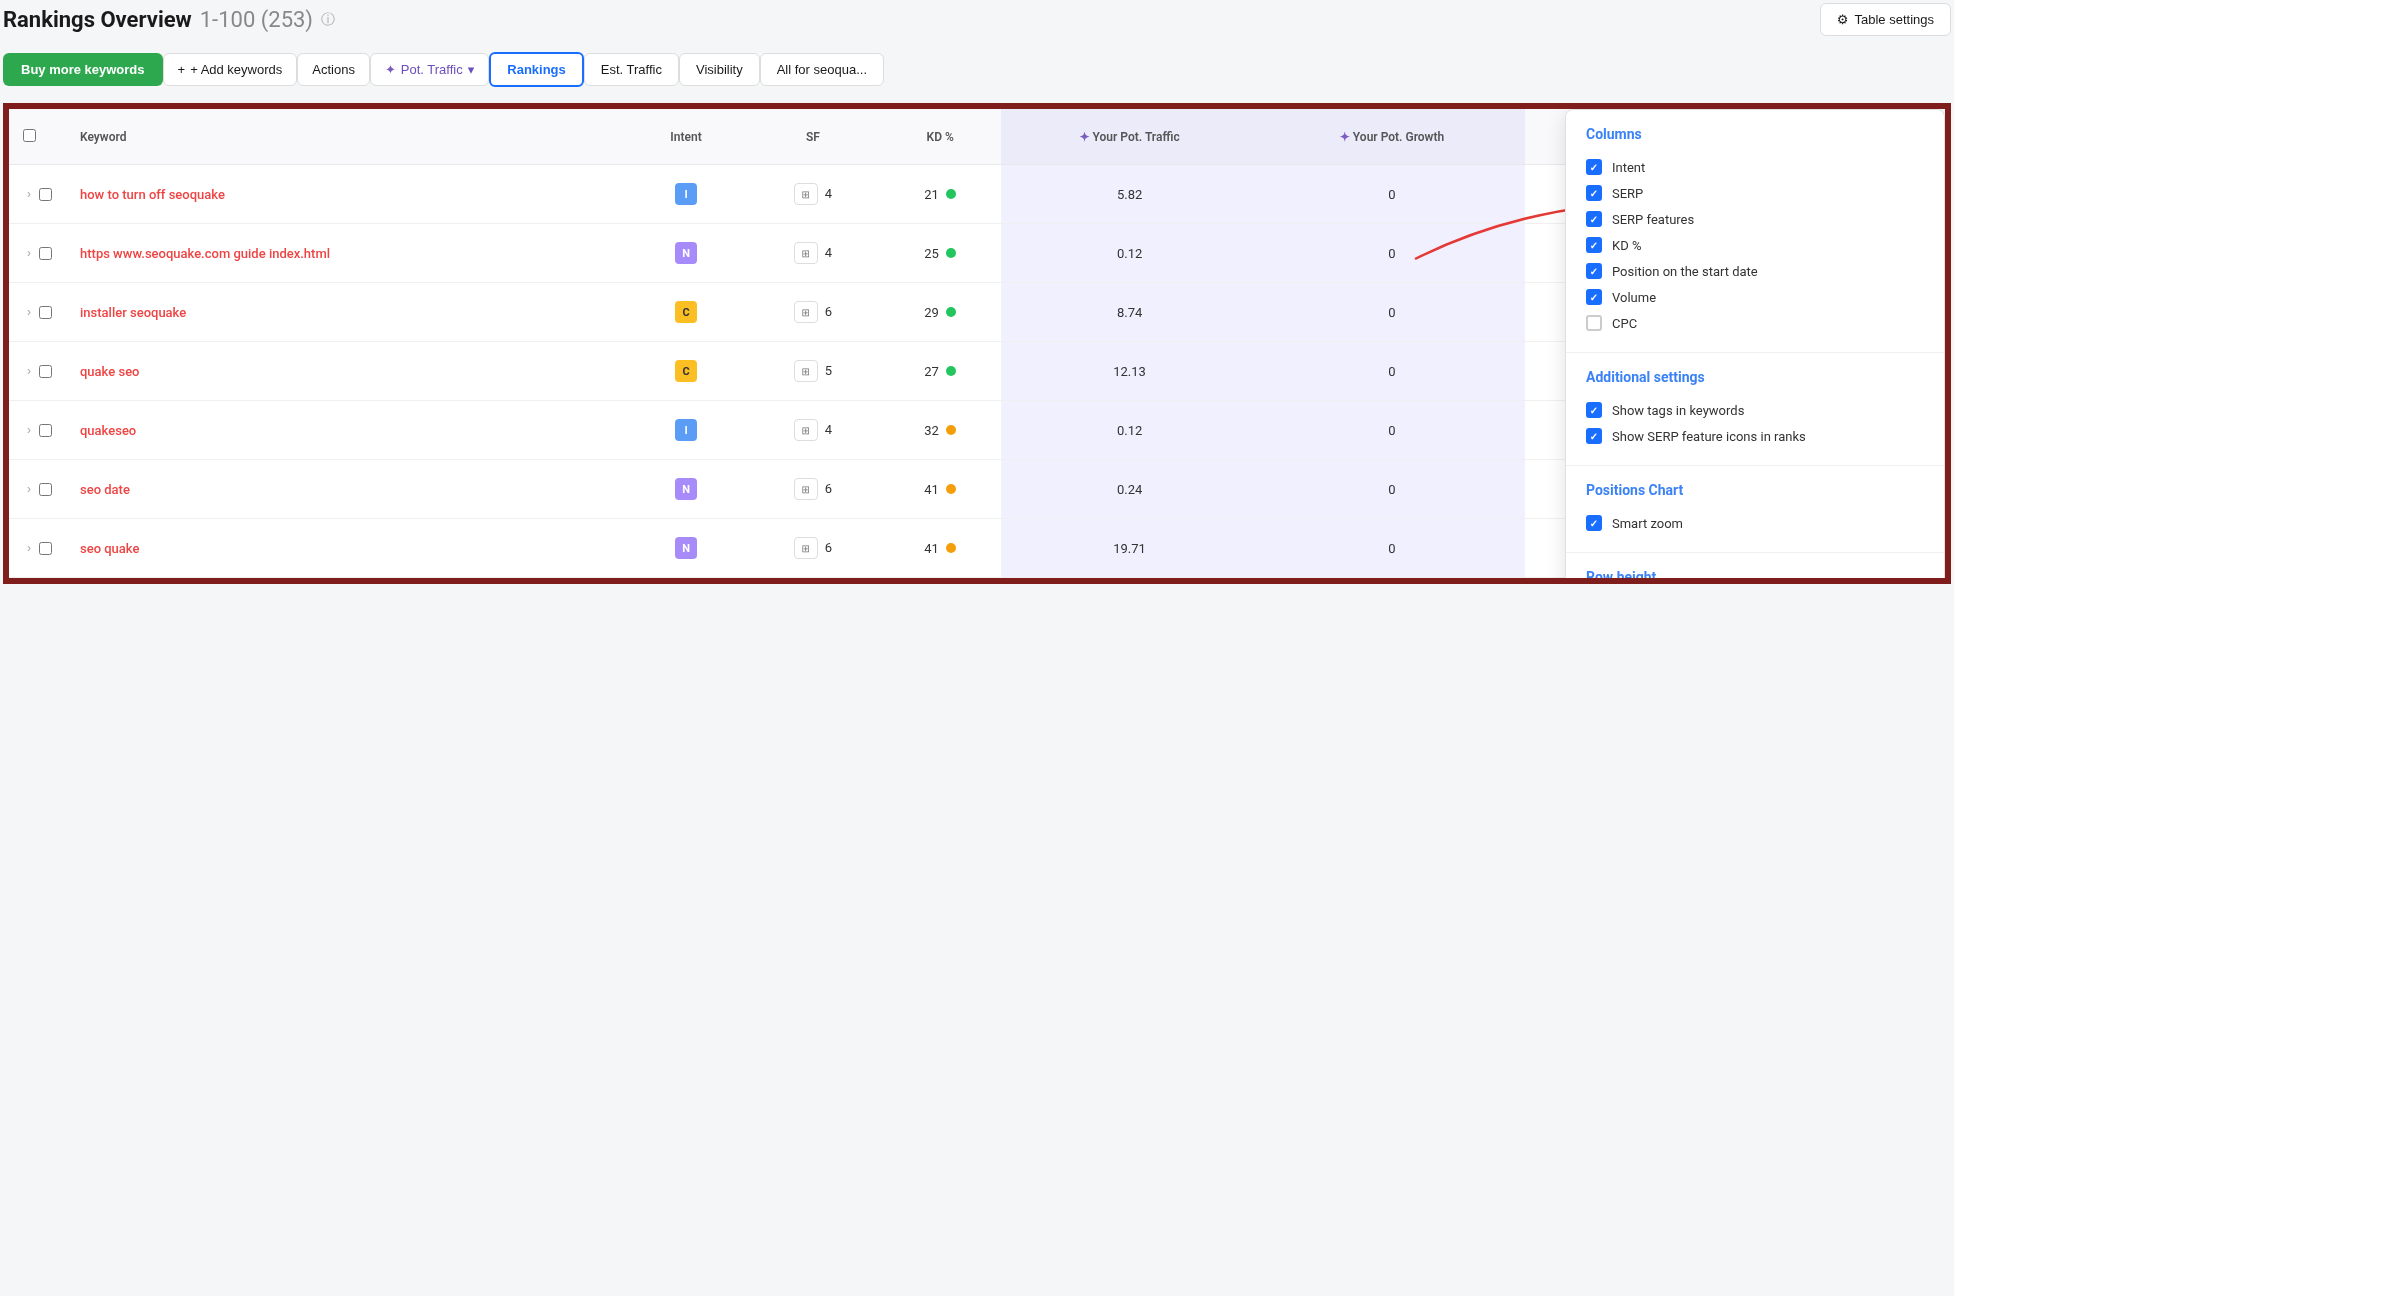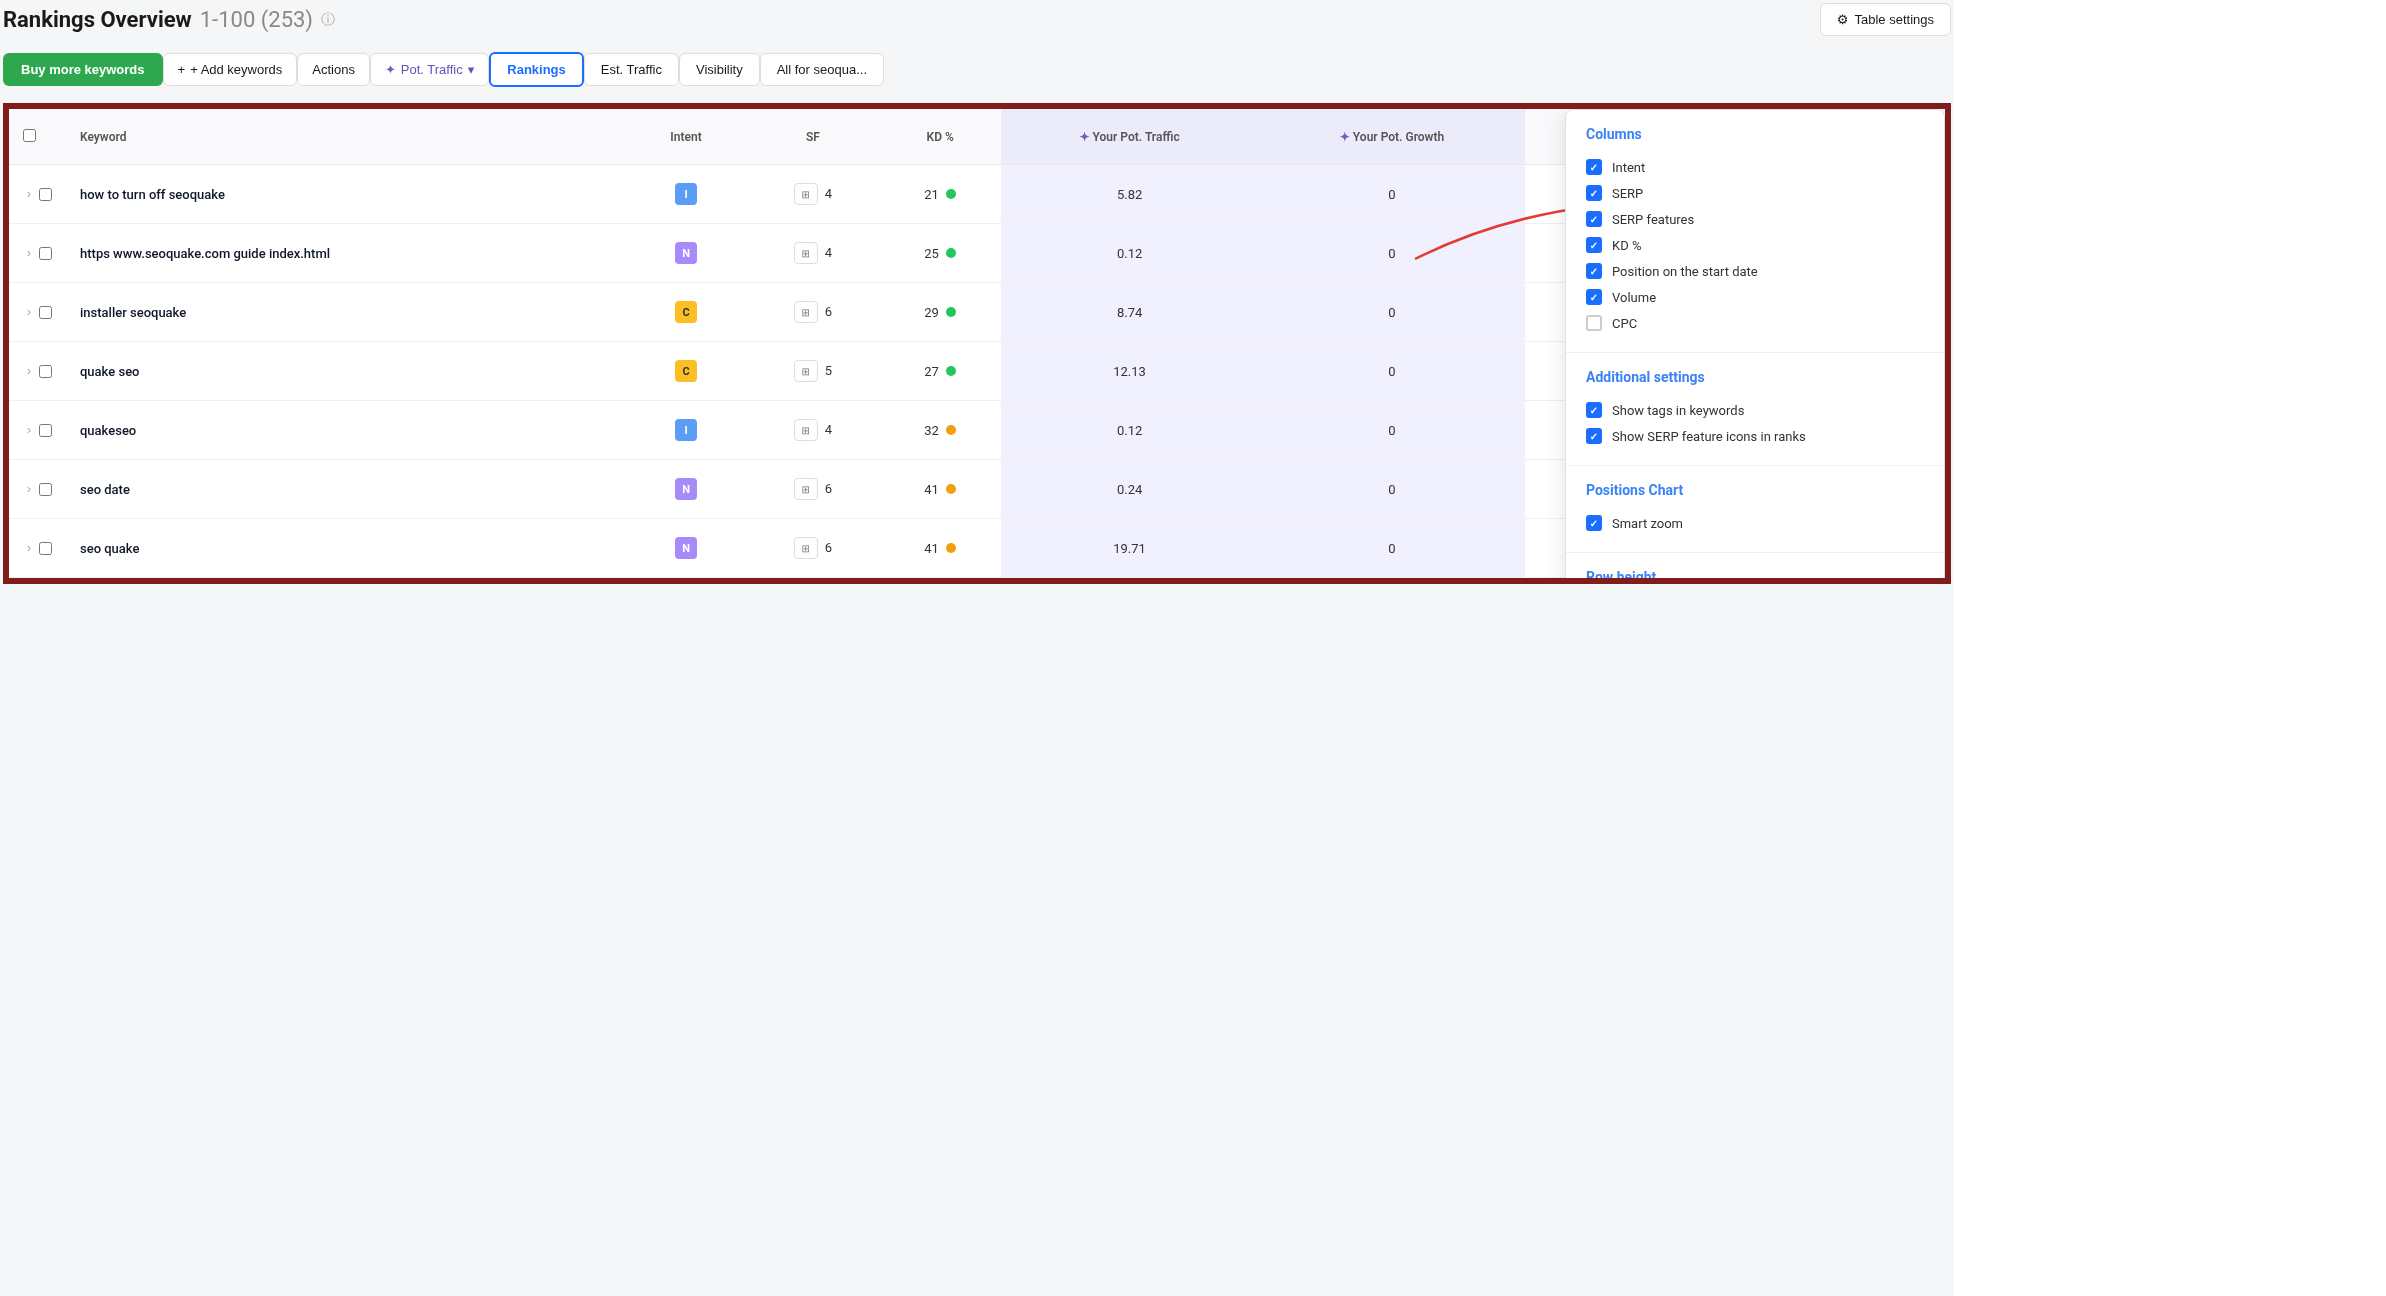--- a/index.html
+++ b/index.html
@@ -144,21 +144,21 @@
       background: #fff;
     }
     tbody td {
       padding: 18px 14px;
       font-size: 13px;
       color: #333;
       vertical-align: middle;
     }
     tbody td.center { text-align: center; }
     .keyword-link {
-      color: #0f172a;
+      color: #ef4444;
       text-decoration: none;
       font-weight: 500;
     }
     .intent-badge {
       display: inline-flex;
       align-items: center;
       justify-content: center;
       width: 22px;
       height: 22px;
       border-radius: 4px;

